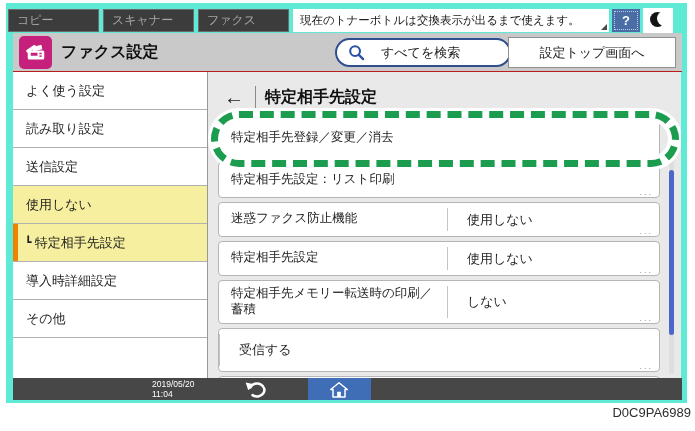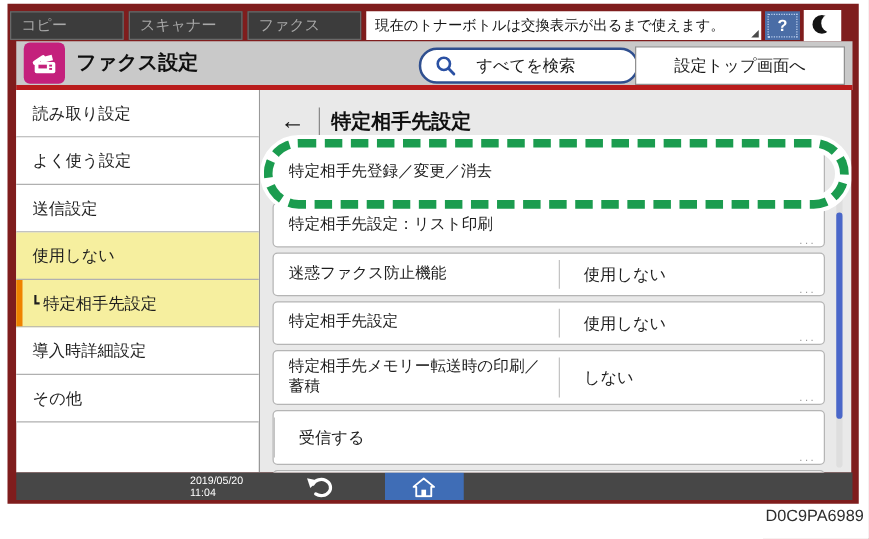--- a/index.html
+++ b/index.html
@@ -1,20 +1,20 @@
 <!DOCTYPE html>
 <html><head>
 <meta charset="utf-8">
 <style>
   * { box-sizing: border-box; margin: 0; padding: 0; }
   html,body { width:695px; height:431px; background:#ffffff; overflow:hidden;
     font-family:"Liberation Sans","DejaVu Sans",sans-serif; }
 
   .screen { position:absolute; left:6px; top:3px; width:681px; height:400px;
-    background:#7f1d1d; }
+    background:#5eead4; }
 
   
   .tabbar { position:absolute; left:2px; top:4px; width:676px; height:26px;
     display:flex; align-items:center; }
   .tab { width:91px; height:23px; margin-right:4px; background:#3c3c3c;
     border:1px solid #696969; color:#a8a8a8; font-size:12px;
     display:flex; align-items:center; padding-left:8px; }
   .status-msg { position:relative; width:316px; height:23px; background:#ffffff;
     color:#161616; font-size:11.5px; display:flex; align-items:center;
     padding-left:7px; margin-right:3px; }
@@ -27,21 +27,21 @@
   .moon-btn { width:30px; height:25px; background:#ffffff; display:flex;
     align-items:center; justify-content:center; }
   .moon { position:relative; width:18px; height:18px; overflow:hidden; }
   .moon::before { content:""; position:absolute; left:1px; top:1px;
     width:15px; height:15px; border-radius:50%; background:#141414; }
   .moon::after { content:""; position:absolute; left:8px; top:0px;
     width:15px; height:15px; border-radius:50%; background:#ffffff; }
 
   
   .titlebar { position:absolute; left:7px; top:30px; width:669px; height:39px;
-    background:#c9c9c9; border-bottom:4px solid #b91c1c;
+    background:#c9c9c9; border-bottom:1px solid #b91c1c;
     display:flex; align-items:center; }
   .app-icon { width:33px; height:33px; border-radius:5px; background:#c4207c;
     margin-left:6px; display:flex; align-items:center; justify-content:center; }
   .app-title { margin-left:9px; font-size:16px; font-weight:600; color:#101010; }
   .search-pill { position:absolute; left:322px; top:5px; width:176px; height:29px;
     background:#ffffff; border:2px solid #2f4f8f; border-radius:15px;
     display:flex; align-items:center; padding-left:11px; }
   .search-pill .lbl { font-size:13px; color:#1a1a1a; margin-left:16px; }
   .top-btn { position:absolute; right:6px; top:4px; width:168px; height:31px;
     background:#ffffff; border:1px solid #909090; font-size:13px; color:#1a1a1a;
@@ -138,22 +138,22 @@
         <circle cx="7.5" cy="7.5" r="5.2" fill="none" stroke="#2b51a3" stroke-width="2.2"></circle>
         <line x1="11.5" y1="11.5" x2="16" y2="16" stroke="#2b51a3" stroke-width="2.4" stroke-linecap="round"></line>
       </svg>
       <span class="lbl">すべてを検索</span>
     </div>
     <div class="top-btn">設定トップ画面へ</div>
   </div>
 
   <div class="body">
     <div class="sidebar">
+      <div class="side-item">よく使う設定</div>
       <div class="side-item">読み取り設定</div>
-      <div class="side-item">よく使う設定</div>
       <div class="side-item">送信設定</div>
       <div class="side-item sel">使用しない</div>
       <div class="side-item sel sub">
         <span class="prefix">┗</span>
         <span>特定相手先設定</span>
       </div>
       <div class="side-item">導入時詳細設定</div>
       <div class="side-item">その他</div>
       <div class="side-fill"></div>
     </div>

